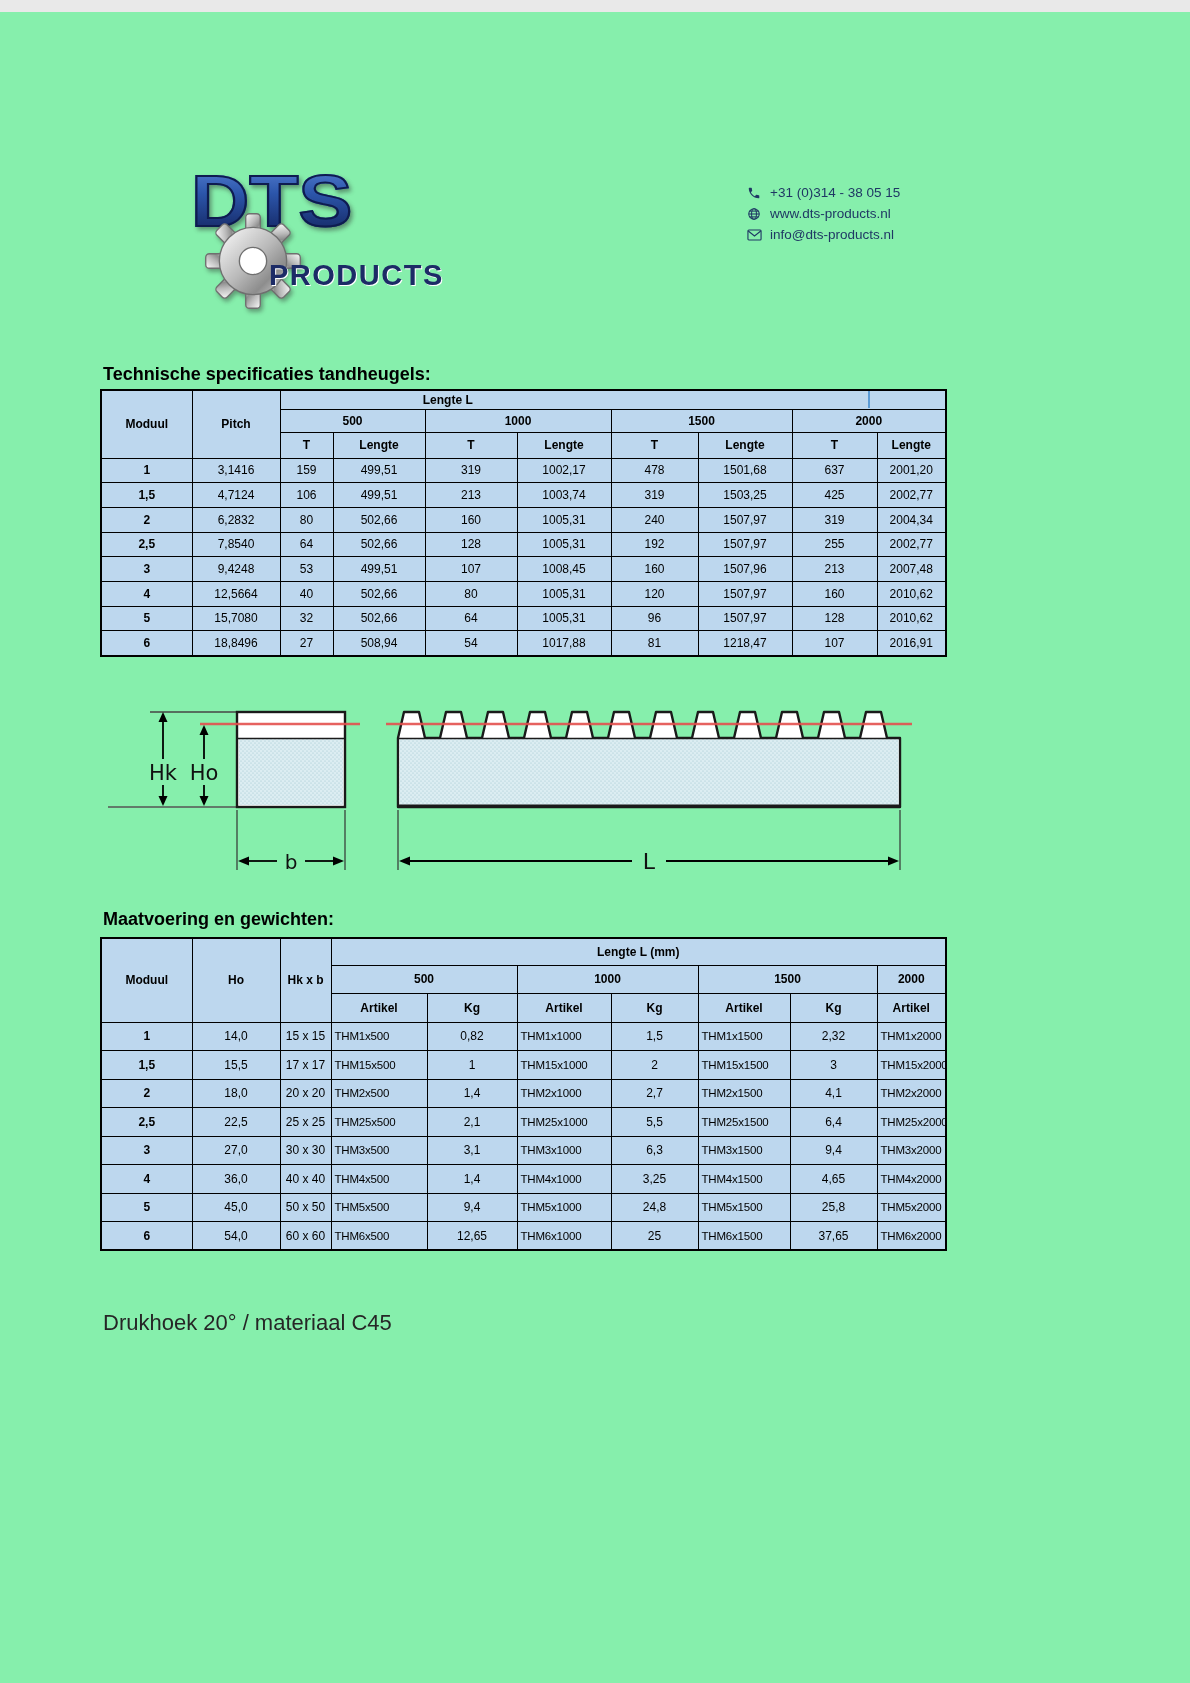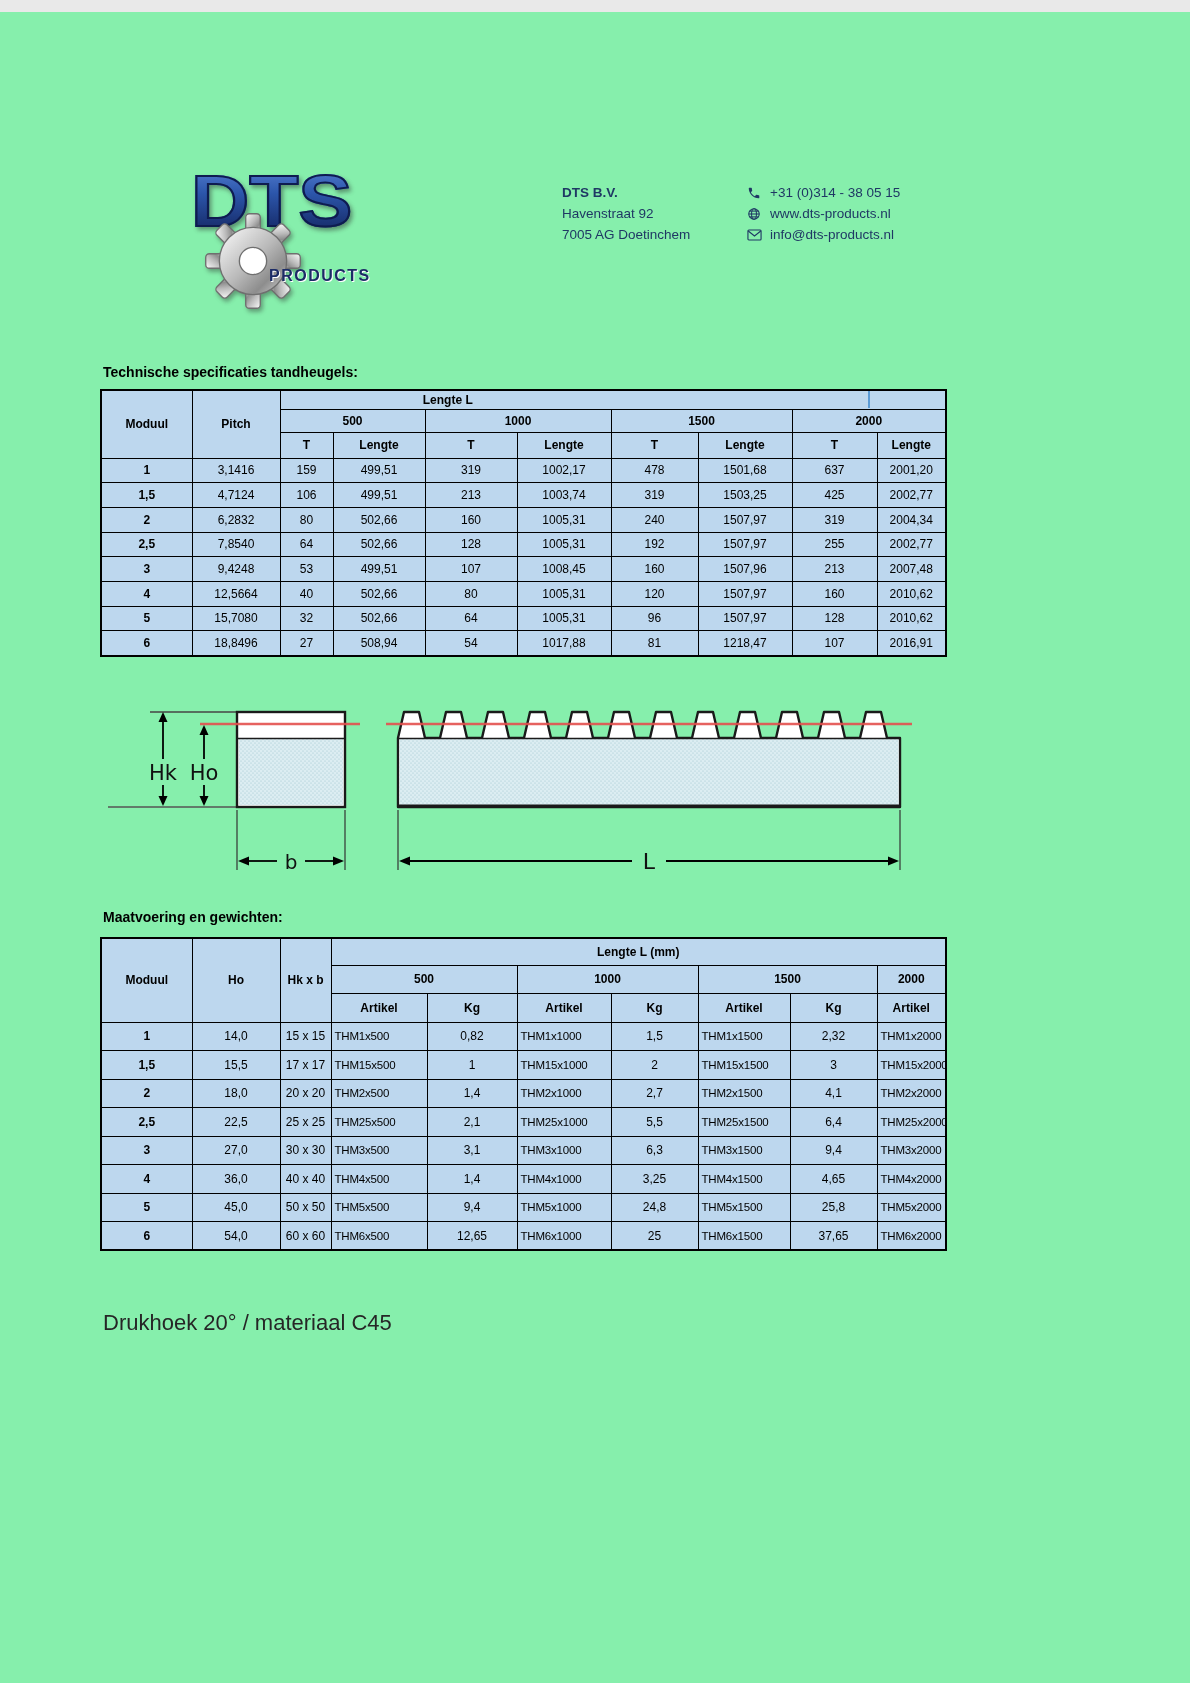--- a/index.html
+++ b/index.html
@@ -7,30 +7,30 @@
         font-family:"Liberation Sans", sans-serif;color:#000;overflow:hidden;}
 
   
   .logo{position:absolute;left:185px;top:155px;width:240px;height:140px;}
   .logo-dts{position:absolute;left:6px;top:-6px;font-size:72px;line-height:80px;font-weight:bold;
             letter-spacing:0px;transform:scaleX(1.12);transform-origin:left center;
             background:linear-gradient(180deg,#5a85d6 0%,#2c56ab 40%,#101f56 100%);
             -webkit-background-clip:text;background-clip:text;color:transparent;
             -webkit-text-stroke:2px #0e1c50;filter:drop-shadow(2px 3px 2px rgba(40,40,40,.45));z-index:1;}
   .gear{position:absolute;left:18px;top:44px;z-index:2;filter:drop-shadow(2px 3px 2px rgba(40,40,40,.4));}
-  .logo-products{position:absolute;left:84px;top:100px;font-size:16px;font-weight:bold;color:#1c2b66;
+  .logo-products{position:absolute;left:84px;top:92px;font-size:29px;font-weight:bold;color:#1c2b66;
                  letter-spacing:1.5px;z-index:3;text-shadow:1px 1px 0 #fff;}
   .company{position:absolute;left:562px;top:170px;font-size:13.5px;line-height:21px;color:#1f3864;}
   .company .ln1{font-weight:bold;}
   .contact{position:absolute;left:747px;top:170px;font-size:13.5px;line-height:21px;color:#1f3864;}
   .contact .row{display:flex;align-items:center;height:21px;}
   .contact .ic{width:16px;height:14px;margin-right:7px;display:inline-flex;align-items:center;}
 
   
-  .sec-title{position:absolute;left:103px;font-size:14px;font-weight:bold;color:#000;}
+  .sec-title{position:absolute;left:103px;font-size:18px;font-weight:bold;color:#000;}
 
   
   .sheet-table{position:absolute;border-collapse:collapse;table-layout:fixed;border:2px solid #000;}
   .sheet-table th,.sheet-table td{border:1.5px solid #000;background:#bdd7ee;font-size:12px;
       text-align:center;vertical-align:middle;padding:0 2px;white-space:nowrap;overflow:hidden;}
   .sheet-table th{font-weight:bold;}
   #t1{left:100px;top:377px;width:845px;}
   #t1 tr.hr1{height:19px;} #t1 tr.hr2{height:23px;} #t1 tr.hr3{height:26px;}
   #t1 tbody tr{height:24.7px;}
   #t1 .spanL{padding-right:332px;}
@@ -75,25 +75,20 @@
           <rect x="-8" y="-52" width="16" height="20" rx="4" transform="rotate(270)"></rect>
           <rect x="-8" y="-52" width="16" height="20" rx="4" transform="rotate(315)"></rect>
         </g>
         <circle r="37"></circle>
       </g>
       <circle r="15" fill="#ffffff" stroke="#6f6f6f" stroke-width="1.5"></circle>
     </svg>
     <div class="logo-products">PRODUCTS</div>
   </div>
 
-  <div class="company">
-    <div class="ln1">DTS B.V.</div>
-    <div>Havenstraat 92</div>
-    <div>7005 AG Doetinchem</div>
-  </div>
 
   <div class="contact">
     <div class="row">
       <span class="ic">
         <svg width="14" height="14" viewBox="0 0 24 24">
             <path fill="#1f3864" d="M6.6 10.8c1.5 2.9 3.8 5.2 6.7 6.7l2.2-2.2c.3-.3.7-.4 1-.2 1.1.4 2.3.6 3.6.6.6 0 1 .4 1 1V20c0 .6-.4 1-1 1C10.8 21 3 13.2 3 3.9c0-.6.4-1 1-1h3.3c.6 0 1 .4 1 1 0 1.2.2 2.5.6 3.6.1.3 0 .7-.2 1l-2.1 2.3z"></path>
           </svg>
       </span>
       <span>+31 (0)314 - 38 05 15</span>
     </div>

